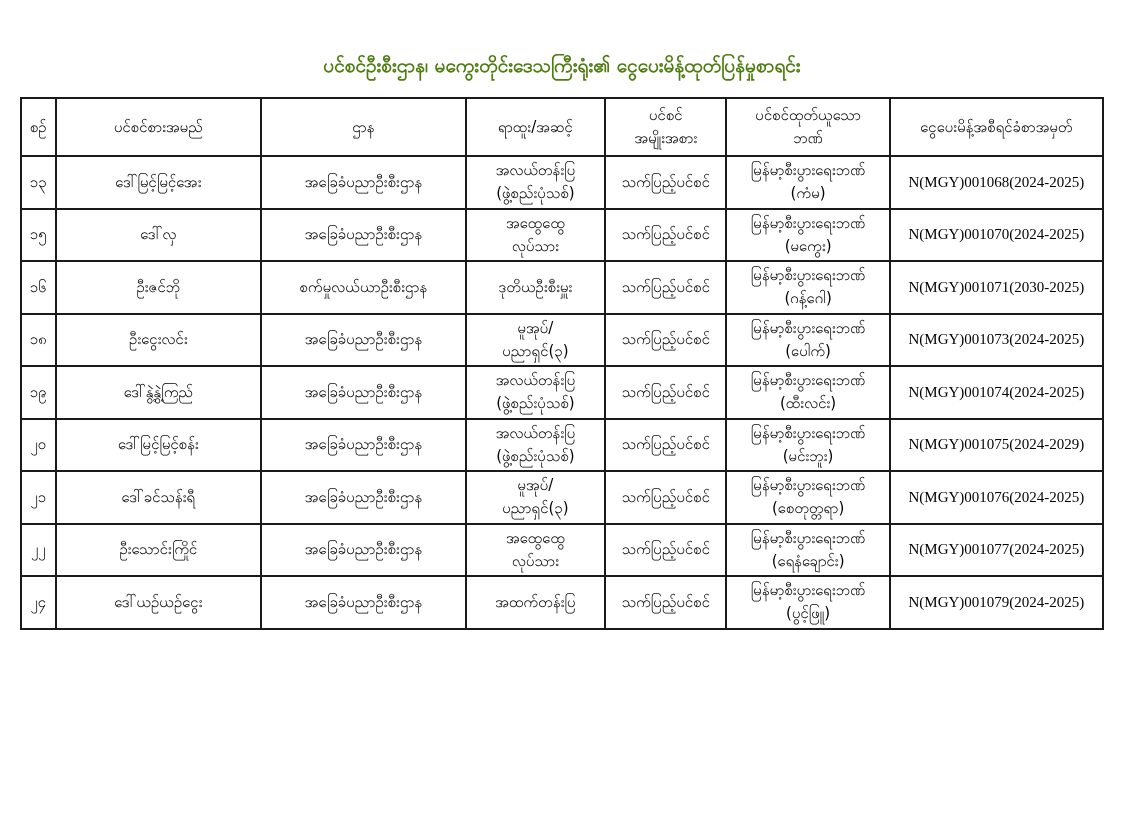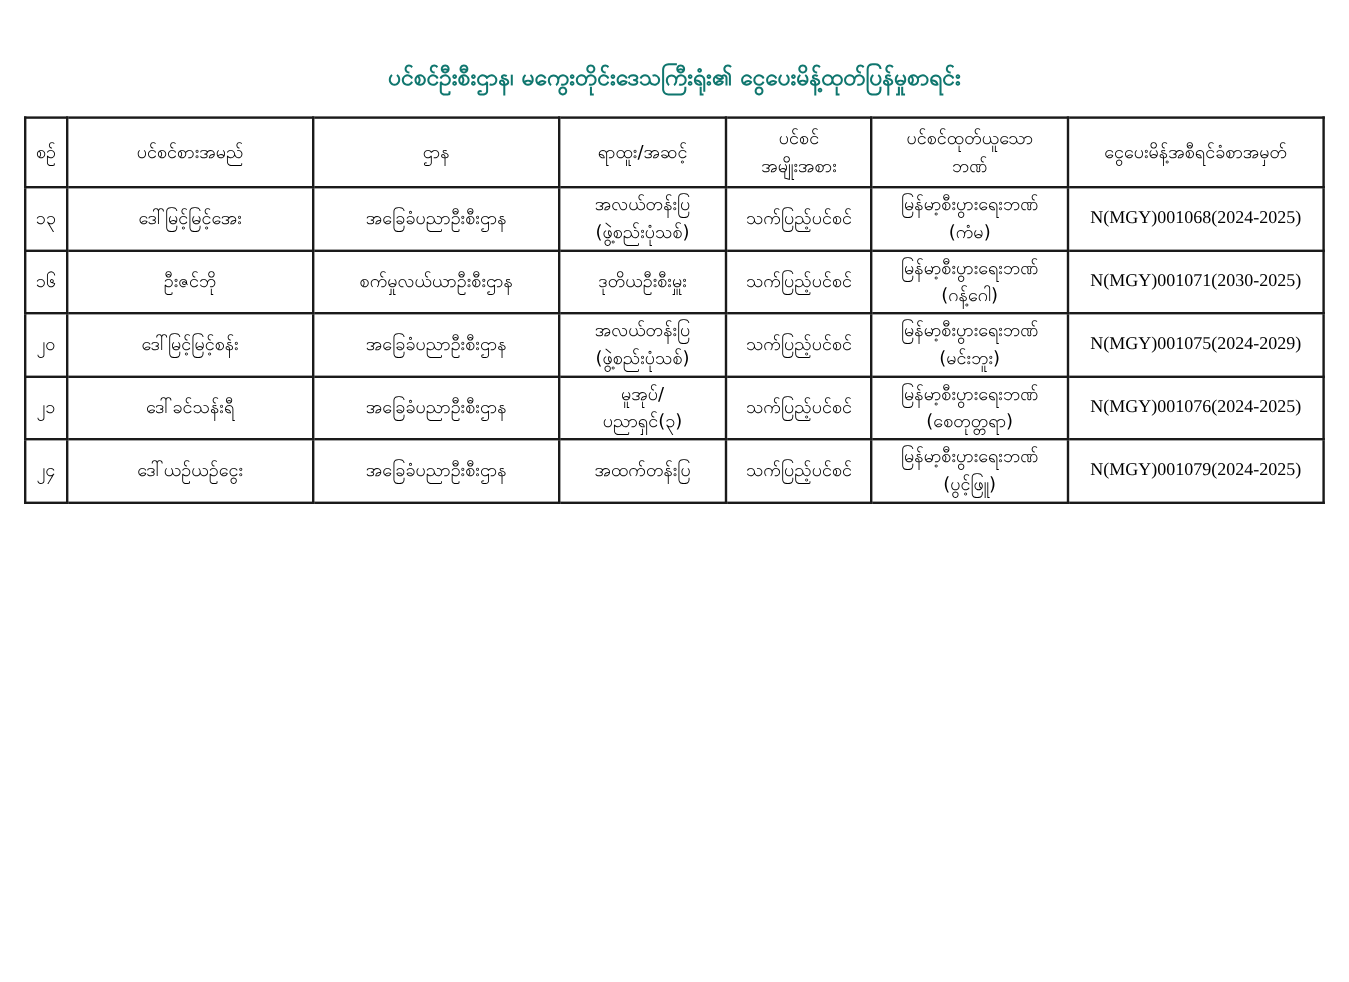--- a/index.html
+++ b/index.html
@@ -18,21 +18,21 @@
     background: #ffffff;
   }
   .title-block {
     padding-top: 48px;
     text-align: center;
   }
   .title-line {
     font-weight: bold;
     font-size: 19px;
     line-height: 1.85;
-    color: #0f766e;
+    color: #4d7c0f;
   }
   table.report {
     border-collapse: collapse;
     table-layout: fixed;
     width: 1084px;
     margin: 14px auto 0 20px;
     background: #ffffff;
   }
   table.report th,
   table.report td {
@@ -102,34 +102,67 @@
       <td>အခြေခံပညာဦးစီးဌာန</td>
       <td>အလယ်တန်းပြ
 (ဖွဲ့စည်းပုံသစ်)</td>
       <td>သက်ပြည့်ပင်စင်</td>
       <td>မြန်မာ့စီးပွားရေးဘဏ်
 (ကံမ)</td>
       <td class="cell-orderno">N(MGY)001068(2024-2025)</td>
     </tr>
 
 
+    <tr>
+      <td>၁၅</td>
+      <td>ဒေါ်လှ</td>
+      <td>အခြေခံပညာဦးစီးဌာန</td>
+      <td>အထွေထွေ
+လုပ်သား</td>
+      <td>သက်ပြည့်ပင်စင်</td>
+      <td>မြန်မာ့စီးပွားရေးဘဏ်
+(မကွေး)</td>
+      <td class="cell-orderno">N(MGY)001070(2024-2025)</td>
+    </tr>
 
     <tr>
       <td>၁၆</td>
       <td>ဦးဇင်ဘို</td>
       <td>စက်မှုလယ်ယာဦးစီးဌာန</td>
       <td>ဒုတိယဦးစီးမှူး</td>
       <td>သက်ပြည့်ပင်စင်</td>
       <td>မြန်မာ့စီးပွားရေးဘဏ်
 (ဂန့်ဂေါ)</td>
       <td class="cell-orderno">N(MGY)001071(2030-2025)</td>
     </tr>
 
 
-
+    <tr>
+      <td>၁၈</td>
+      <td>ဦးငွေးလင်း</td>
+      <td>အခြေခံပညာဦးစီးဌာန</td>
+      <td>မူအုပ်/
+ပညာရှင်(၃)</td>
+      <td>သက်ပြည့်ပင်စင်</td>
+      <td>မြန်မာ့စီးပွားရေးဘဏ်
+(ပေါက်)</td>
+      <td class="cell-orderno">N(MGY)001073(2024-2025)</td>
+    </tr>
+
+    <tr>
+      <td>၁၉</td>
+      <td>ဒေါ်နွဲ့နွဲ့ကြည်</td>
+      <td>အခြေခံပညာဦးစီးဌာန</td>
+      <td>အလယ်တန်းပြ
+(ဖွဲ့စည်းပုံသစ်)</td>
+      <td>သက်ပြည့်ပင်စင်</td>
+      <td>မြန်မာ့စီးပွားရေးဘဏ်
+(ထီးလင်း)</td>
+      <td class="cell-orderno">N(MGY)001074(2024-2025)</td>
+    </tr>
 
     <tr>
       <td>၂၀</td>
       <td>ဒေါ်မြင့်မြင့်စန်း</td>
       <td>အခြေခံပညာဦးစီးဌာန</td>
       <td>အလယ်တန်းပြ
 (ဖွဲ့စည်းပုံသစ်)</td>
       <td>သက်ပြည့်ပင်စင်</td>
       <td>မြန်မာ့စီးပွားရေးဘဏ်
 (မင်းဘူး)</td>
@@ -141,20 +174,31 @@
       <td>ဒေါ်ခင်သန်းရီ</td>
       <td>အခြေခံပညာဦးစီးဌာန</td>
       <td>မူအုပ်/
 ပညာရှင်(၃)</td>
       <td>သက်ပြည့်ပင်စင်</td>
       <td>မြန်မာ့စီးပွားရေးဘဏ်
 (စေတုတ္တရာ)</td>
       <td class="cell-orderno">N(MGY)001076(2024-2025)</td>
     </tr>
 
+    <tr>
+      <td>၂၂</td>
+      <td>ဦးသောင်းကြိုင်</td>
+      <td>အခြေခံပညာဦးစီးဌာန</td>
+      <td>အထွေထွေ
+လုပ်သား</td>
+      <td>သက်ပြည့်ပင်စင်</td>
+      <td>မြန်မာ့စီးပွားရေးဘဏ်
+(ရေနံချောင်း)</td>
+      <td class="cell-orderno">N(MGY)001077(2024-2025)</td>
+    </tr>
 
 
     <tr>
       <td>၂၄</td>
       <td>ဒေါ်ယဉ်ယဉ်ငွေး</td>
       <td>အခြေခံပညာဦးစီးဌာန</td>
       <td>အထက်တန်းပြ</td>
       <td>သက်ပြည့်ပင်စင်</td>
       <td>မြန်မာ့စီးပွားရေးဘဏ်
 (ပွင့်ဖြူ)</td>

